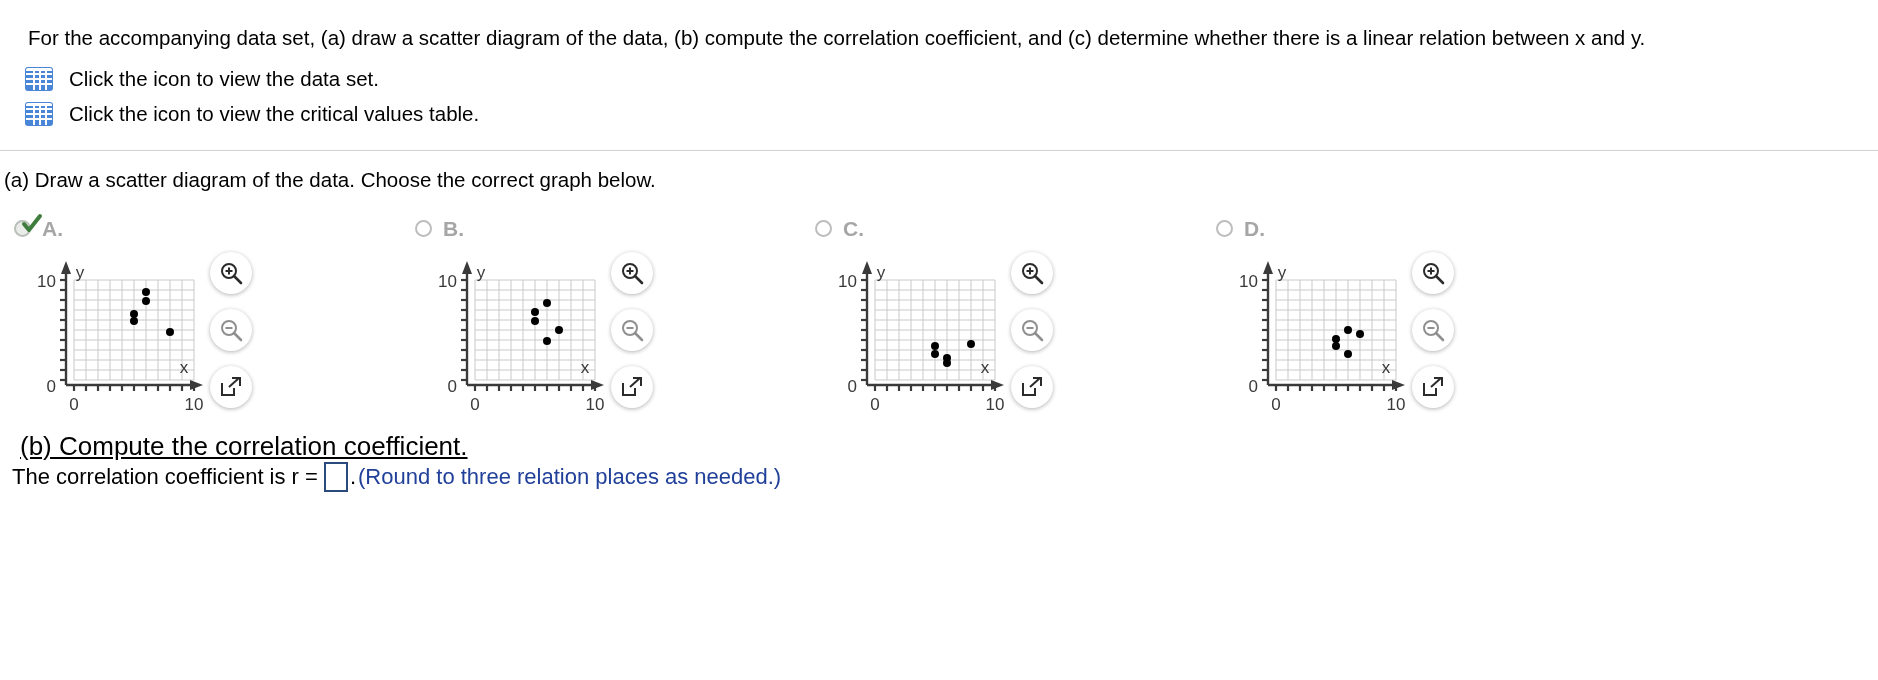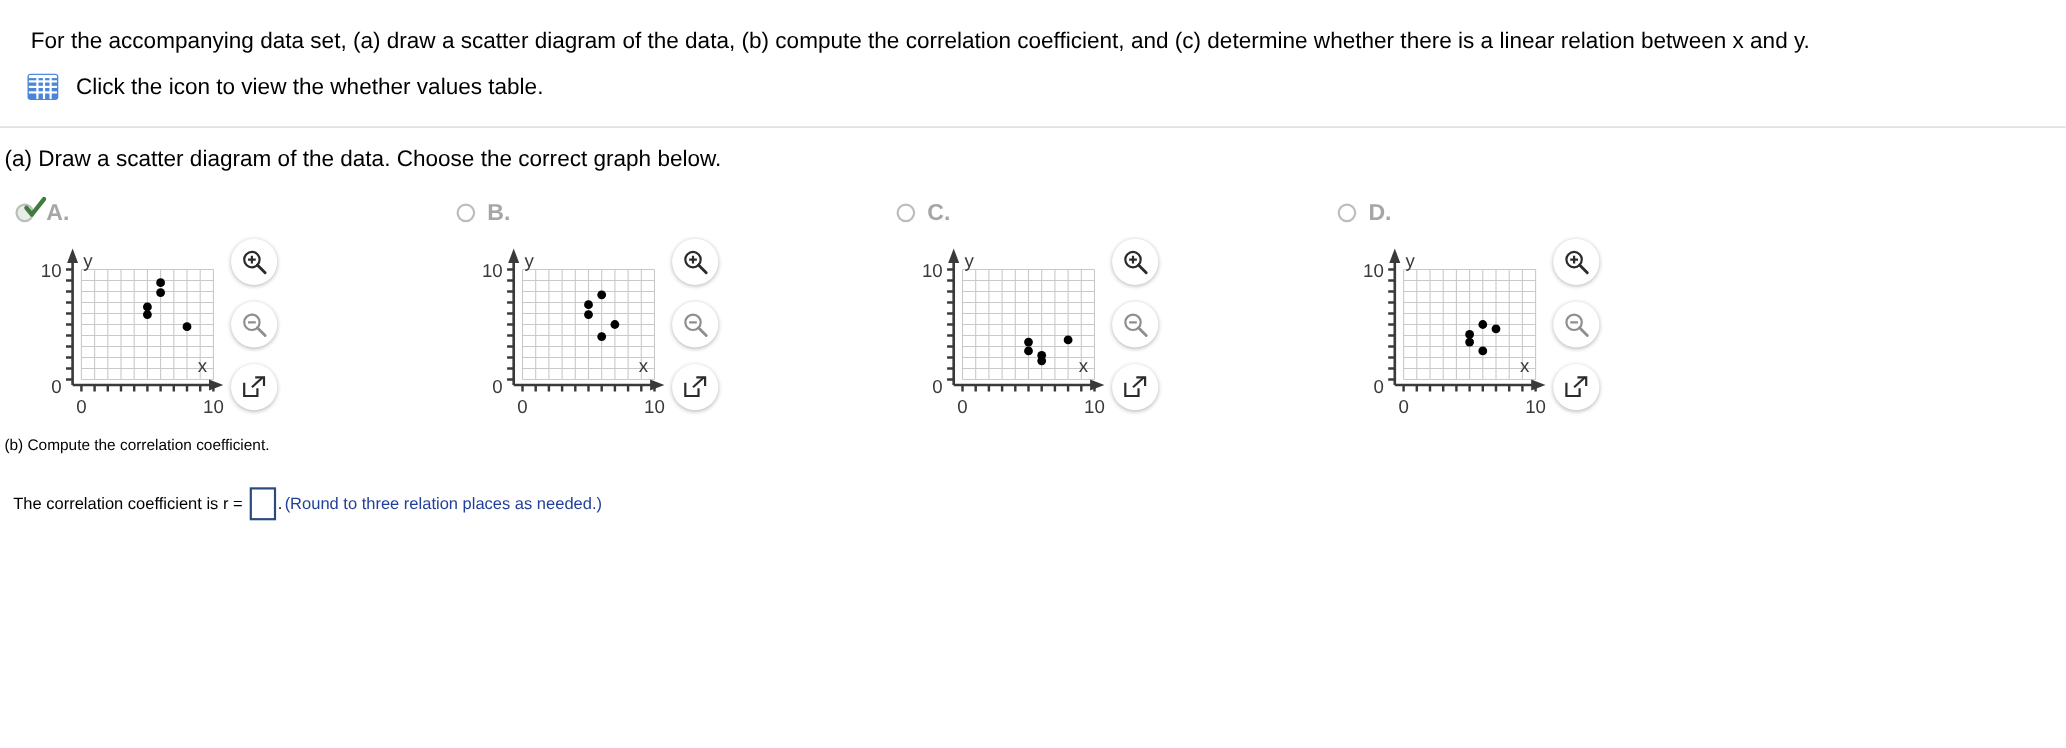--- a/index.html
+++ b/index.html
@@ -135,61 +135,73 @@
     background: #ffffff;
     box-shadow: 0 1px 4px rgba(0,0,0,0.30);
     display: flex;
     align-items: center;
     justify-content: center;
     margin-bottom: 15px;
   }
 
   
   .partb {
-    font-size: 14px;
-    padding-left: 4px;
+    font-size: 26px;
+    padding-left: 20px;
+    text-decoration: underline;
   }
   .answer-row {
     display: flex;
     align-items: center;
-    font-size: 15px;
+    font-size: 22px;
     padding-left: 12px;
-    margin-top: 31px;
   }
   .answer-box {
     width: 24px;
     height: 30px;
     border: 2px solid #2b4a7d;
     background: #ffffff;
     margin: 0 2px 0 6px;
     box-sizing: border-box;
   }
   .hint {
     color: #21409a;
     margin-left: 2px;
   }
 </style>
 </head>
 <body>
 
 <div class="stem">
   <p>For the accompanying data set, (a) draw a scatter diagram of the data, (b) compute the correlation coefficient, and (c) determine whether there is a linear relation between x and y.</p>
-
 
   <div class="icon-line">
     <span class="table-icon">
       <i class="hl" style="top:5px"></i>
         <i class="hl" style="top:10px"></i>
         <i class="hl" style="top:15px"></i>
       <i class="vl" style="left:7px"></i>
         <i class="vl" style="left:13px"></i>
         <i class="vl" style="left:19px"></i>
       <i class="hl" style="top:0;height:3px"></i>
     </span>
-    <span class="label">Click the icon to view the whether values table.</span>
+    <span class="label">Click the icon to view the data set.</span>
+  </div>
+
+  <div class="icon-line">
+    <span class="table-icon">
+      <i class="hl" style="top:5px"></i>
+        <i class="hl" style="top:10px"></i>
+        <i class="hl" style="top:15px"></i>
+      <i class="vl" style="left:7px"></i>
+        <i class="vl" style="left:13px"></i>
+        <i class="vl" style="left:19px"></i>
+      <i class="hl" style="top:0;height:3px"></i>
+    </span>
+    <span class="label">Click the icon to view the critical values table.</span>
   </div>
 </div>
 
 <div class="divider"></div>
 
 <div class="qline">(a) Draw a scatter diagram of the data. Choose the correct graph below.</div>
 
 <div class="options" id="options-container">
 
 <div class="option" style="left: 14px;">

